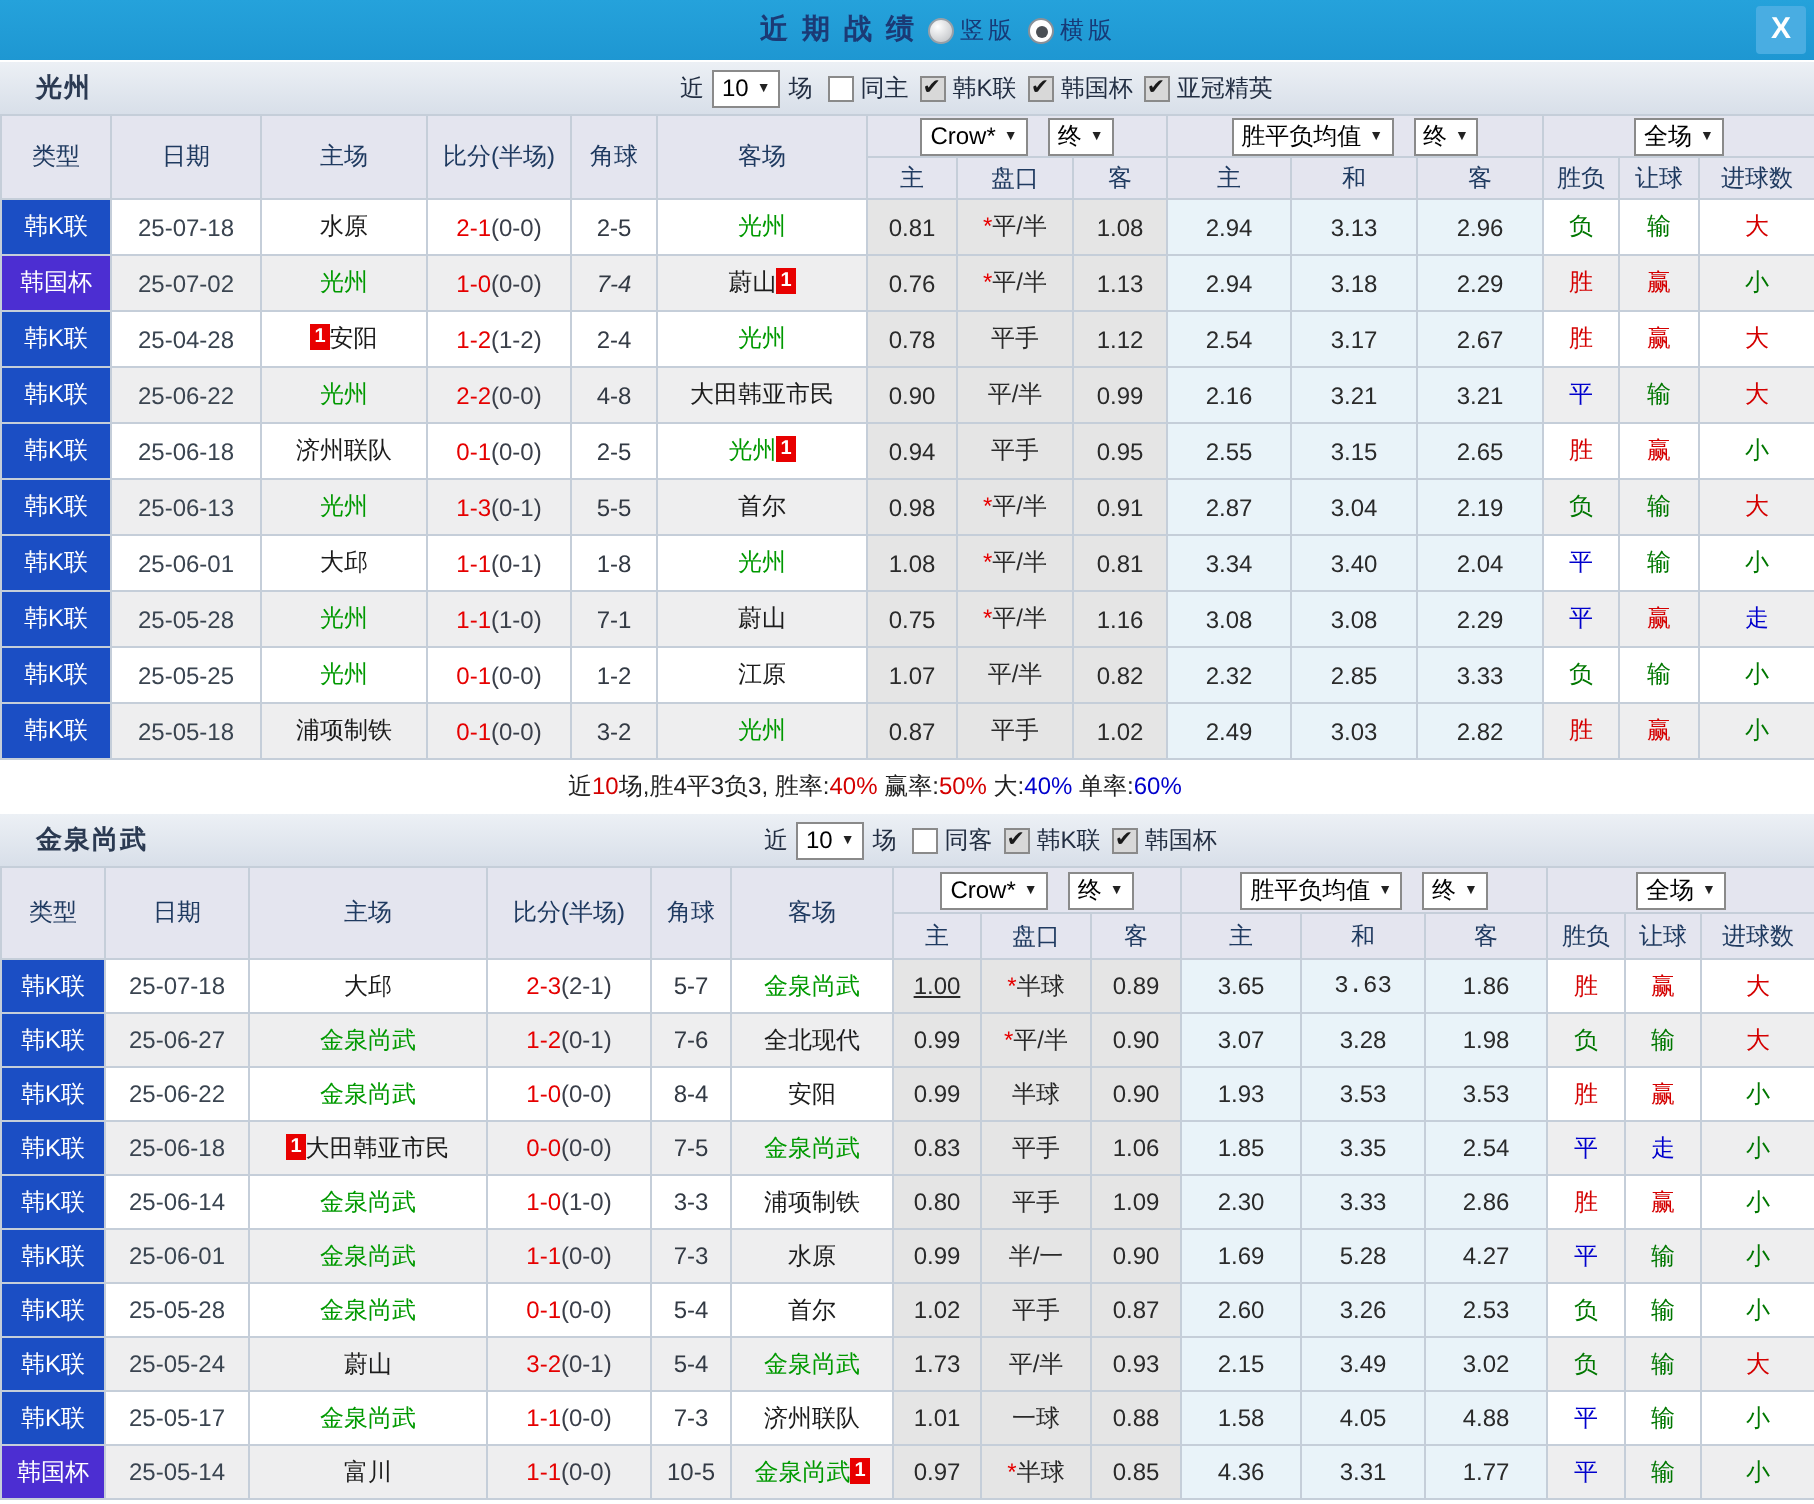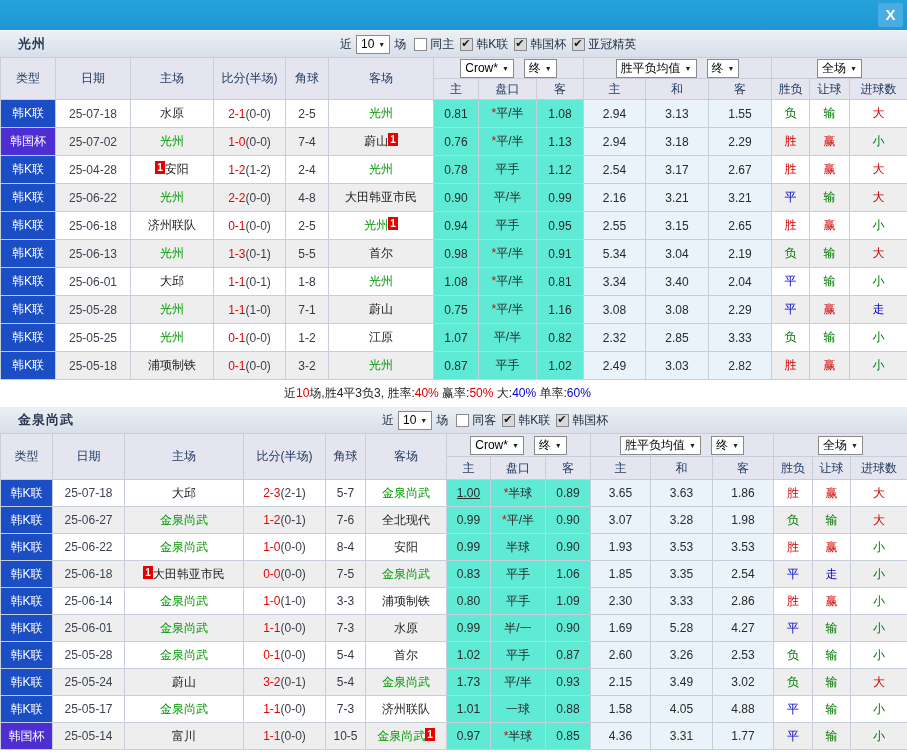--- a/index.html
+++ b/index.html
@@ -25,21 +25,21 @@
 .cb.checked::after{content:"\2714";position:absolute;left:0px;top:-2px;font-size:11px;color:#1a1a1a;}
 
 table{border-collapse:separate;border-spacing:0;table-layout:fixed;position:absolute;left:0;border-top:1px solid #c5ced9;border-left:1px solid #c5ced9;}
 td,th{border-right:1px solid #c5ced9;border-bottom:1px solid #c5ced9;box-sizing:border-box;padding:0;text-align:center;vertical-align:middle;font-weight:normal;overflow:hidden;white-space:nowrap;}
 thead th{background:#e4e5ef;color:#1f3a60;font-size:12px;}
 tbody tr{background:#fff;}
 tbody tr.even{background:#eeeeef;}
 td.type{color:#fff;font-size:12px;}
 td.type.blue{background:#1b4ec4;}
 td.type.purple{background:#4c2ed2;}
-td.odds{background:#5eead4;color:#2a2a2a;}
+td.odds{background:#e5e5e5;color:#2a2a2a;}
 td.avg{background:#e9f3f9;color:#2a2a2a;}
 td.date{color:#3a4450;}
 .team-n{color:#1c1c1c;}
 .team-hl{color:#009900;}
 .badge{display:inline-block;background:#e80000;color:#fff;font-size:10px;font-weight:bold;padding:0 2px;height:13px;line-height:13px;vertical-align:2px;}
 .ft{color:#e60000;}
 .ht{color:#3a3f4a;}
 .corner{color:#333a44;}
 .star{color:#e60000;}
 .r{color:#d40000;}
@@ -47,20 +47,27 @@
 .b{color:#0000cc;}
 .k{color:#222;}
 .summary{position:absolute;left:0;width:907px;background:#fff;display:flex;align-items:center;font-size:12px;}
 .summary .txt{margin-left:284px;}
 .hgroup{display:flex;align-items:center;justify-content:center;gap:10px;height:100%;}
 </style>
 </head>
 <body>
 
 <div class="topbar">
+  <div class="topbar-inner">
+    <span class="tb-title">近期战绩</span>
+    <span class="radio off"></span>
+    <span class="radio-label">竖版</span>
+    <span class="radio on"></span>
+    <span class="radio-label">横版</span>
+  </div>
   <div class="closebtn">X</div>
 </div>
 
 <div id="content">
     <div class="secbar" style="top: 30px;">
       <span class="team">光州</span>
       <div class="controls" style="left: 340px;">
         <span style="margin-right: 4px;">近</span>
         <span class="sel">
           <span>10</span>
@@ -154,31 +161,31 @@
           <td class="date" style="height: 28px;">25-07-18</td>
           <td style="height: 28px;"><span class="team-n">水原</span></td>
           <td style="height: 28px;"><span class="ft">2-1</span><span class="ht">(0-0)</span></td>
           <td class="corner" style="height: 28px;">2-5</td>
           <td style="height: 28px;"><span class="team-hl">光州</span></td>
           <td class="odds" style="height: 28px;">0.81</td>
           <td class="odds" style="height: 28px;"><span class="star">*</span>平/半</td>
           <td class="odds" style="height: 28px;">1.08</td>
           <td class="avg" style="height: 28px;">2.94</td>
           <td class="avg" style="height: 28px;">3.13</td>
-          <td class="avg" style="height: 28px;">1.55</td>
+          <td class="avg" style="height: 28px;">2.96</td>
           <td class="g" style="height: 28px;">负</td>
           <td class="g" style="height: 28px;">输</td>
           <td class="r" style="height: 28px;">大</td>
         </tr>
         <tr class="even">
           <td class="type purple" style="height: 28px;">韩国杯</td>
           <td class="date" style="height: 28px;">25-07-02</td>
           <td style="height: 28px;"><span class="team-hl">光州</span></td>
           <td style="height: 28px;"><span class="ft">1-0</span><span class="ht">(0-0)</span></td>
-          <td class="corner" style="height: 28px;">7-4</td>
+          <td class="corner" style="height: 28px; font-style: italic;">7-4</td>
           <td style="height: 28px;"><span class="team-n">蔚山</span><span class="badge">1</span></td>
           <td class="odds" style="height: 28px;">0.76</td>
           <td class="odds" style="height: 28px;"><span class="star">*</span>平/半</td>
           <td class="odds" style="height: 28px;">1.13</td>
           <td class="avg" style="height: 28px;">2.94</td>
           <td class="avg" style="height: 28px;">3.18</td>
           <td class="avg" style="height: 28px;">2.29</td>
           <td class="r" style="height: 28px;">胜</td>
           <td class="r" style="height: 28px;">赢</td>
           <td class="g" style="height: 28px;">小</td>
@@ -237,21 +244,21 @@
         <tr class="even">
           <td class="type blue" style="height: 28px;">韩K联</td>
           <td class="date" style="height: 28px;">25-06-13</td>
           <td style="height: 28px;"><span class="team-hl">光州</span></td>
           <td style="height: 28px;"><span class="ft">1-3</span><span class="ht">(0-1)</span></td>
           <td class="corner" style="height: 28px;">5-5</td>
           <td style="height: 28px;"><span class="team-n">首尔</span></td>
           <td class="odds" style="height: 28px;">0.98</td>
           <td class="odds" style="height: 28px;"><span class="star">*</span>平/半</td>
           <td class="odds" style="height: 28px;">0.91</td>
-          <td class="avg" style="height: 28px;">5.34</td>
+          <td class="avg" style="height: 28px;">2.87</td>
           <td class="avg" style="height: 28px;">3.04</td>
           <td class="avg" style="height: 28px;">2.19</td>
           <td class="g" style="height: 28px;">负</td>
           <td class="g" style="height: 28px;">输</td>
           <td class="r" style="height: 28px;">大</td>
         </tr>
         <tr>
           <td class="type blue" style="height: 28px;">韩K联</td>
           <td class="date" style="height: 28px;">25-06-01</td>
           <td style="height: 28px;"><span class="team-n">大邱</span></td>
@@ -417,21 +424,21 @@
           <td class="type blue" style="height: 27px;">韩K联</td>
           <td class="date" style="height: 27px;">25-07-18</td>
           <td style="height: 27px;"><span class="team-n">大邱</span></td>
           <td style="height: 27px;"><span class="ft">2-3</span><span class="ht">(2-1)</span></td>
           <td class="corner" style="height: 27px;">5-7</td>
           <td style="height: 27px;"><span class="team-hl">金泉尚武</span></td>
           <td class="odds" style="height: 27px; text-decoration: underline;">1.00</td>
           <td class="odds" style="height: 27px;"><span class="star">*</span>半球</td>
           <td class="odds" style="height: 27px;">0.89</td>
           <td class="avg" style="height: 27px;">3.65</td>
-          <td class="avg" style="height: 27px;">3.63</td>
+          <td class="avg" style="height: 27px; font-family: Liberation Mono, monospace;">3.63</td>
           <td class="avg" style="height: 27px;">1.86</td>
           <td class="r" style="height: 27px;">胜</td>
           <td class="r" style="height: 27px;">赢</td>
           <td class="r" style="height: 27px;">大</td>
         </tr>
         <tr class="even">
           <td class="type blue" style="height: 27px;">韩K联</td>
           <td class="date" style="height: 27px;">25-06-27</td>
           <td style="height: 27px;"><span class="team-hl">金泉尚武</span></td>
           <td style="height: 27px;"><span class="ft">1-2</span><span class="ht">(0-1)</span></td>

